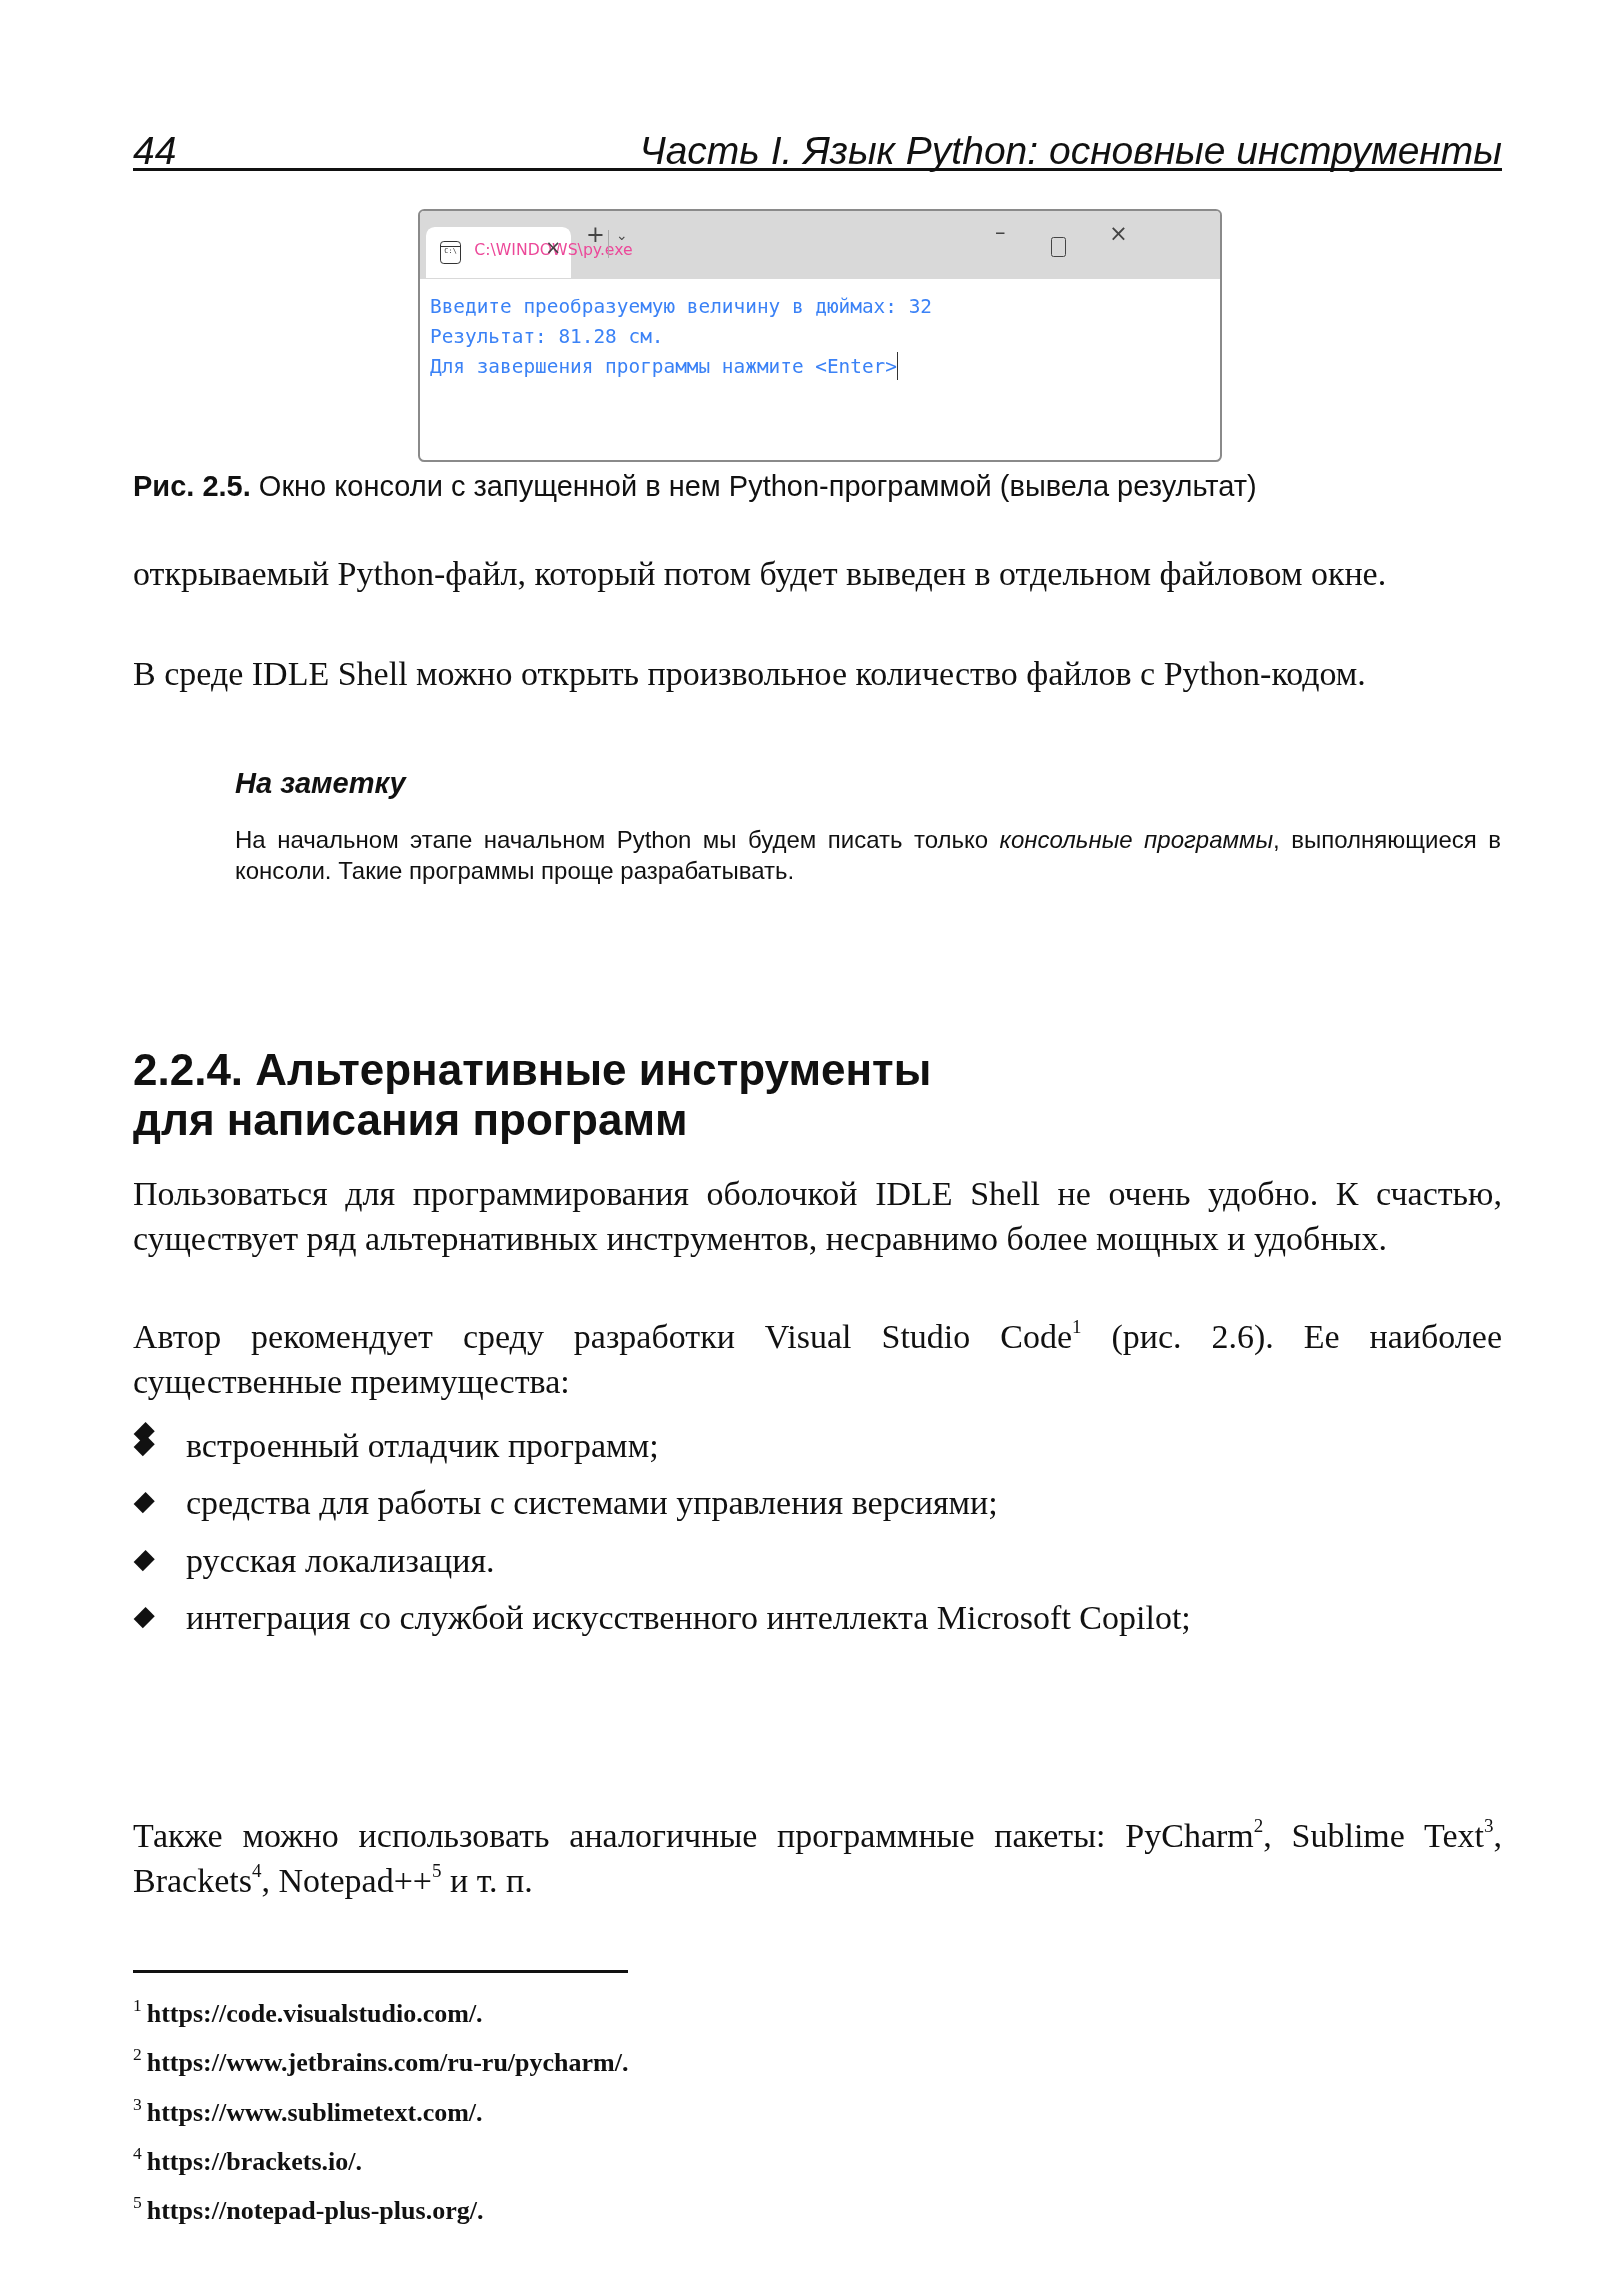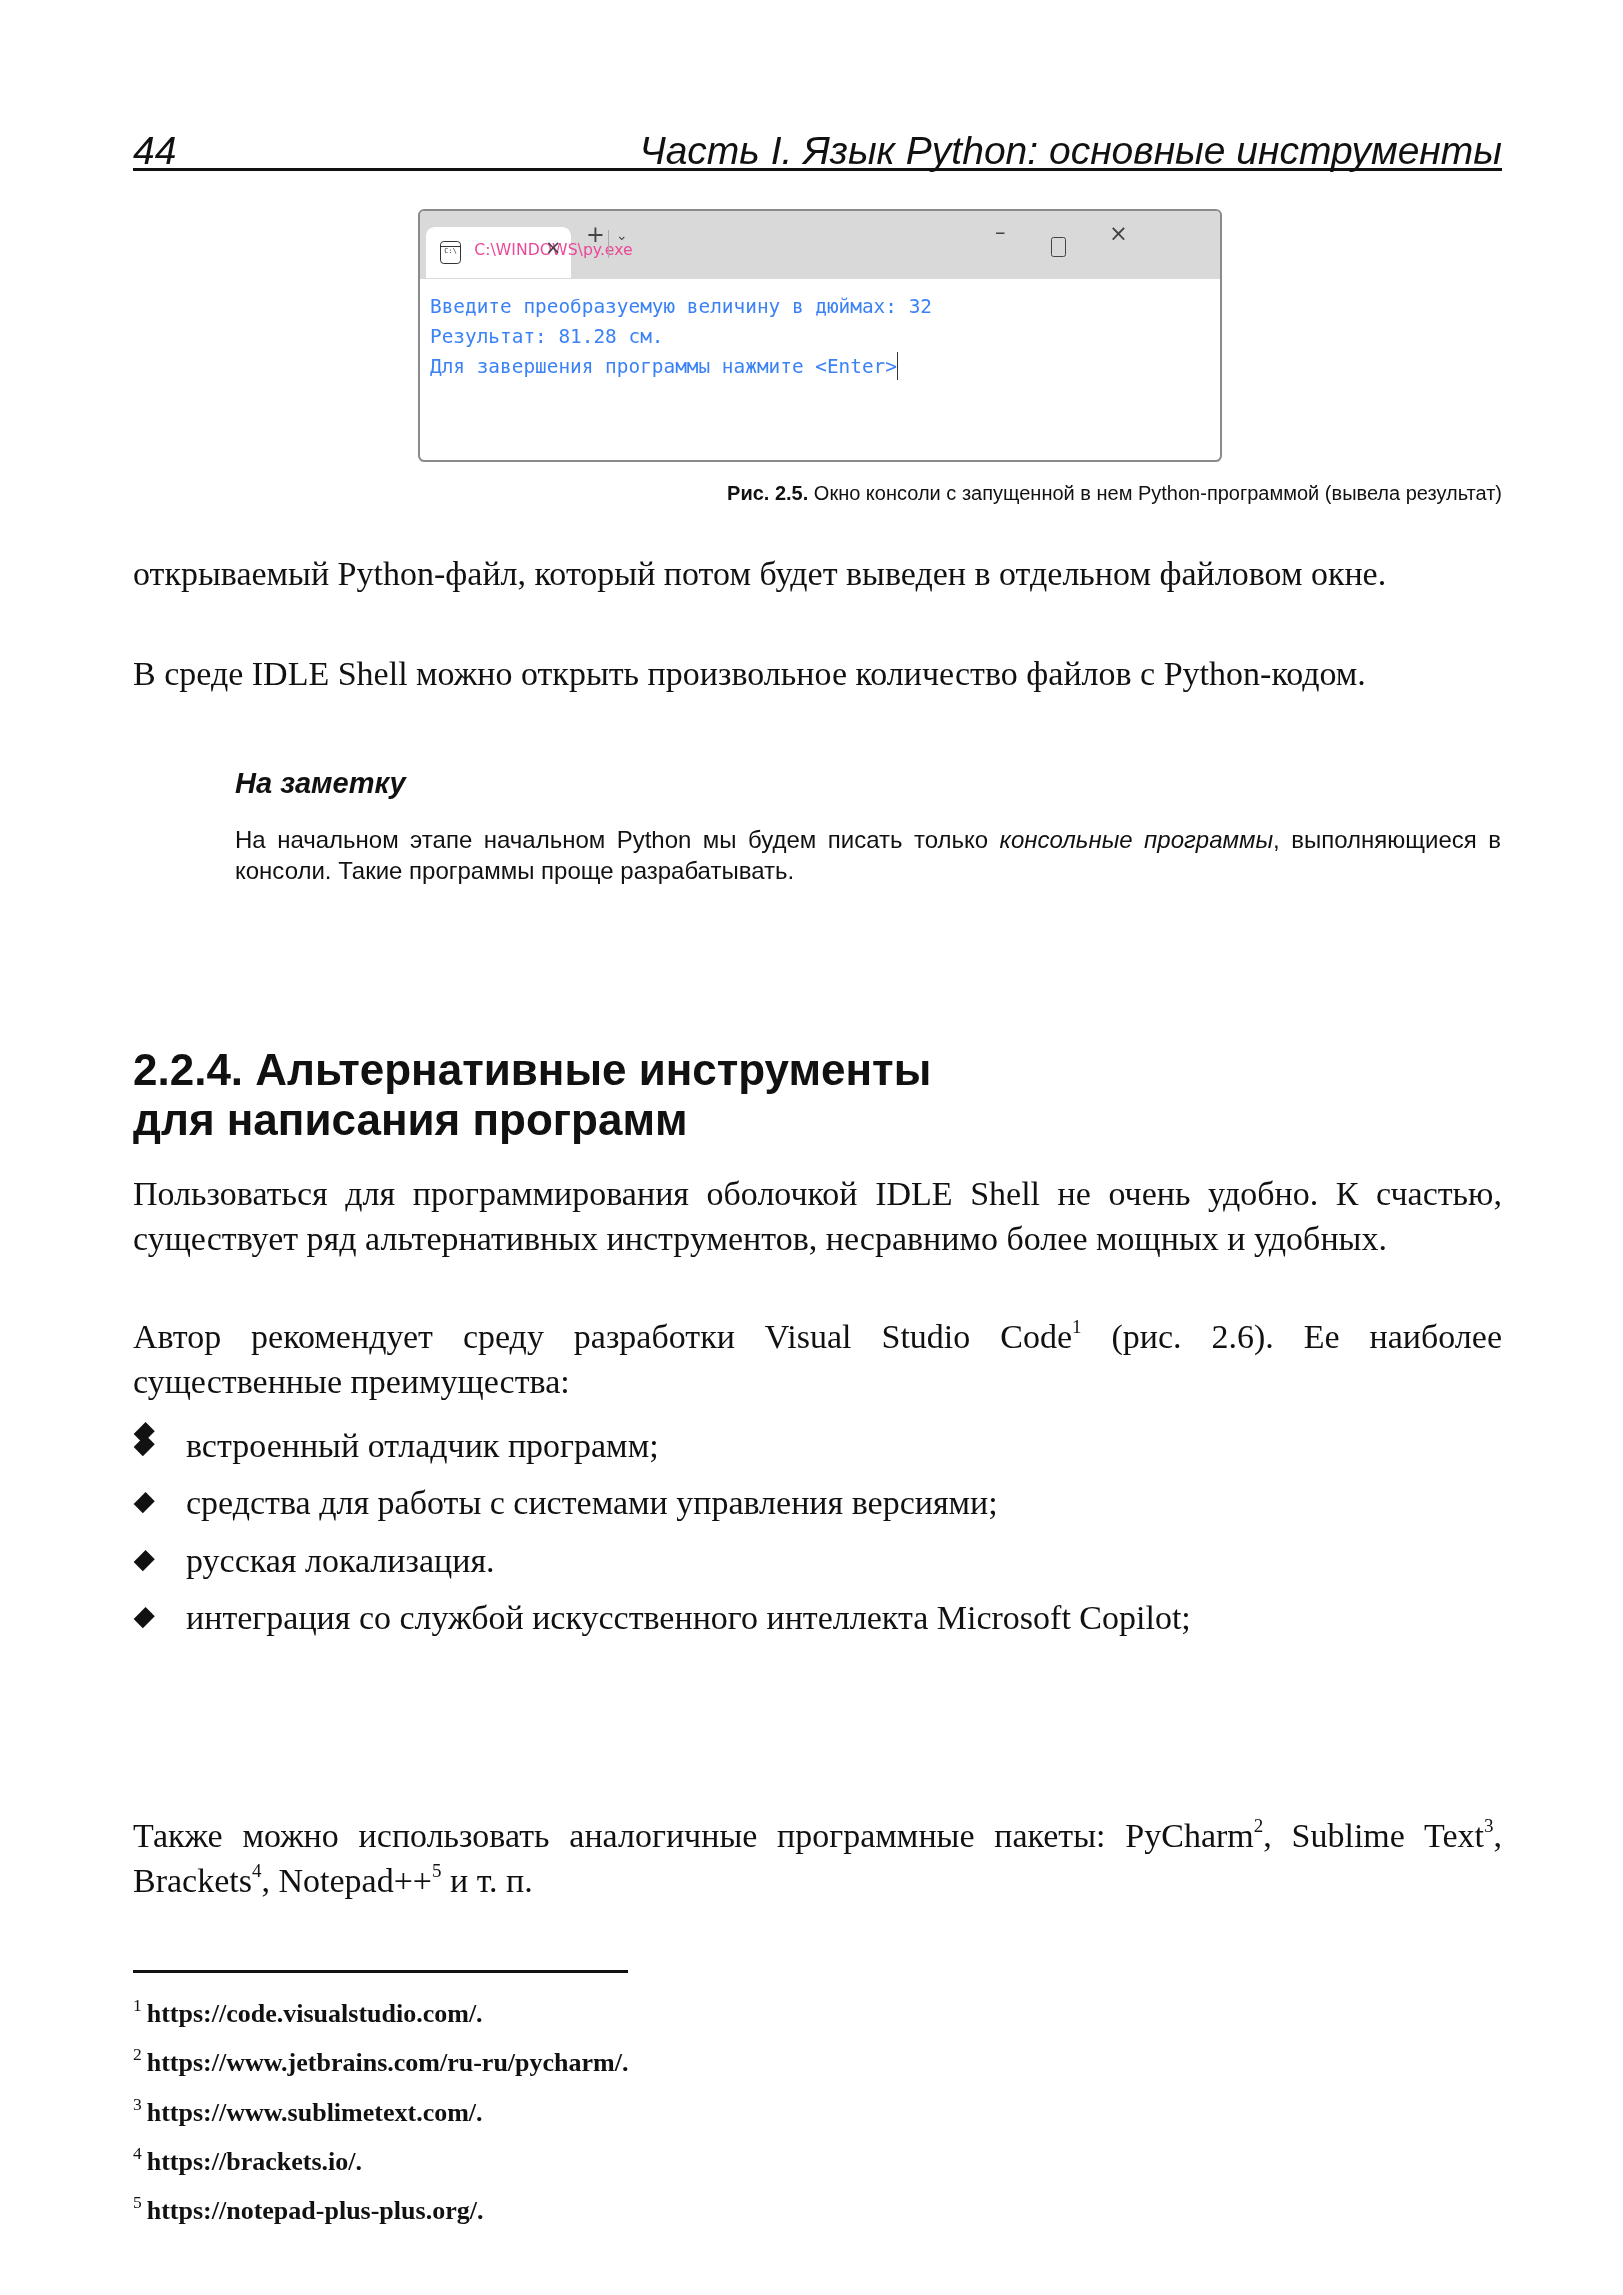--- a/index.html
+++ b/index.html
@@ -27,22 +27,22 @@
   .tab-close { position: absolute; left: 119px; top: 8.8px; font-family: "DejaVu Sans", sans-serif; font-size: 19px; color: #444; cursor: pointer; }
   .newtab { position: absolute; left: 166px; top: 10px; font-family: "DejaVu Sans", sans-serif; font-size: 22.5px; color: #444; }
   .tab-sep { position: absolute; left: 188px; top: 19px; width: 0.6px; height: 27.6px; background: #aaa; }
   .tab-dd { position: absolute; left: 196px; top: 16.3px; font-family: "DejaVu Sans", sans-serif; font-size: 13.8px; color: #444; }
   .win-min { position: absolute; left: 575px; top: 8.8px; font-family: "DejaVu Sans", sans-serif; font-size: 21px; color: #444; }
   .win-max { position: absolute; left: 631px; top: 26px; width: 12.5px; height: 17.5px; border: 1.9px solid #444; border-radius: 2.5px; }
   .win-close { position: absolute; left: 689px; top: 8.8px; font-family: "DejaVu Sans", sans-serif; font-size: 22.5px; color: #444; }
   .console-body { position: absolute; left: 10px; top: 81px; font-family: "DejaVu Sans Mono", monospace; font-size: 19.4px; line-height: 30px; color: #3b82f6; white-space: pre; }
   .cursor { display: inline-block; width: 1.3px; height: 27.6px; background: #333; vertical-align: -6.3px; }
 
-  .fig-caption { position: absolute; top: 482px; left: 0; width: 1369px; text-align: right;
-    font-family: "Liberation Sans", sans-serif; font-size: 20px; }
+  .fig-caption { position: absolute; top: 470px; left: 0; width: 1369px; text-align: left;
+    font-family: "Liberation Sans", sans-serif; font-size: 29px; }
   .fig-caption b { font-weight: bold; }
 
   
   .serif { font-family: "Liberation Serif", serif; font-size: 34px; line-height: 45px; text-align: justify; }
   .p1 { position: absolute; top: 551px; left: 0; width: 1369px; }
   .p2 { position: absolute; top: 651px; left: 0; width: 1369px; }
 
   .note { position: absolute; top: 764px; left: 102px; width: 1266px; font-family: "Liberation Sans", sans-serif; }
   .note-title { font-style: italic; font-weight: bold; font-size: 29px; line-height: 38px; margin-bottom: 22px; }
   .note p { font-size: 24px; line-height: 31px; margin: 0 0 13.8px 0; text-align: justify; }

